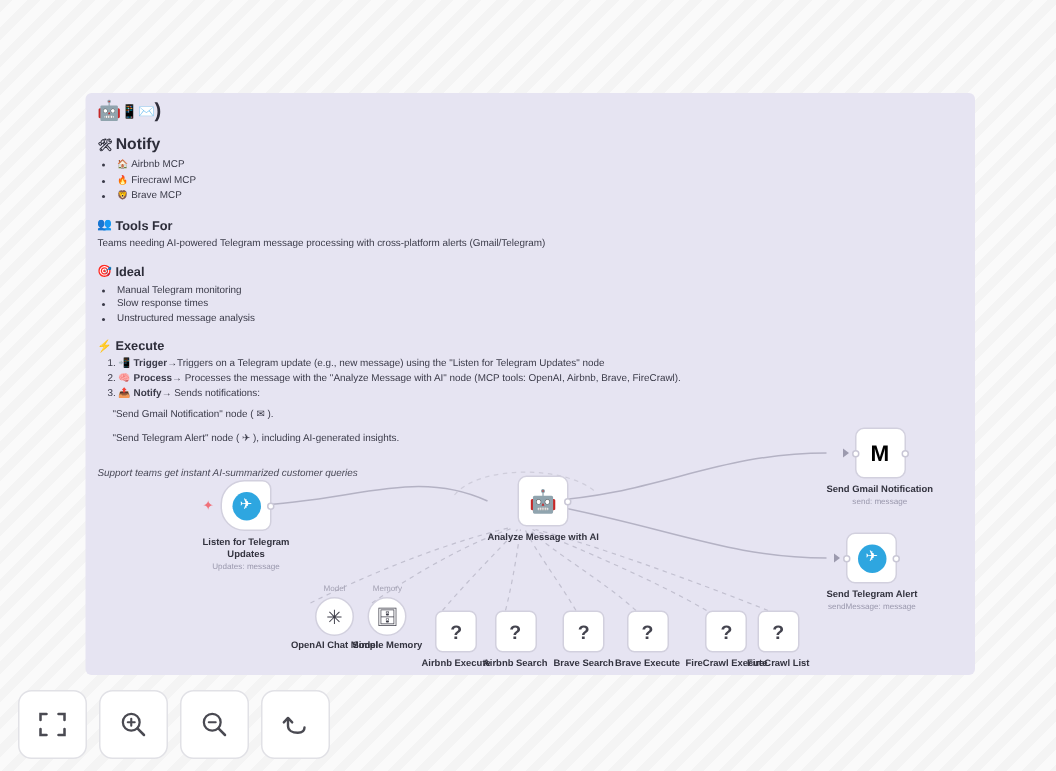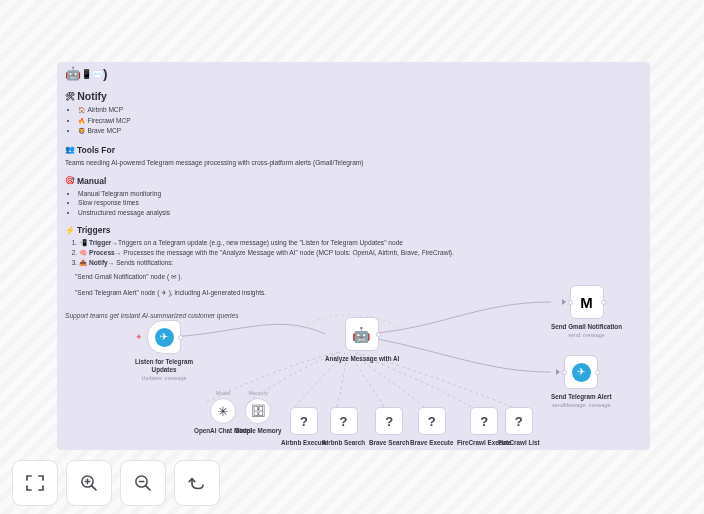--- a/index.html
+++ b/index.html
@@ -281,31 +281,31 @@
     </ul>
 
     <div class="sec-head">
       <span class="emoji">👥</span>
       <span>Tools For</span>
     </div>
     <p class="doc-para">Teams needing AI-powered Telegram message processing with cross-platform alerts (Gmail/Telegram)</p>
 
     <div class="sec-head">
       <span class="emoji">🎯</span>
-      <span>Manual</span>
+      <span>Ideal</span>
     </div>
     <ul class="doc-list">
       <li>Manual Telegram monitoring</li>
       <li>Slow response times</li>
       <li>Unstructured message analysis</li>
     </ul>
 
     <div class="sec-head">
       <span class="emoji">⚡</span>
-      <span>Triggers</span>
+      <span>Execute</span>
     </div>
     <ol class="doc-list-num">
       <li><span class="emoji">📲</span> <b>Trigger</b><span>→Triggers on a Telegram update (e.g., new message) using the "Listen for Telegram Updates" node</span></li>
       <li><span class="emoji">🧠</span> <b>Process</b><span>→ Processes the message with the "Analyze Message with AI" node (MCP tools: OpenAI, Airbnb, Brave, FireCrawl).</span></li>
       <li><span class="emoji">📤</span> <b>Notify</b><span>→ Sends notifications:</span></li>
     </ol>
     <p class="doc-sub">"Send Gmail Notification" node ( ✉ ).</p>
     <p class="doc-sub">"Send Telegram Alert" node ( ✈ ), including AI-generated insights.</p>
 
     <p class="doc-italic">Support teams get instant AI-summarized customer queries</p>

